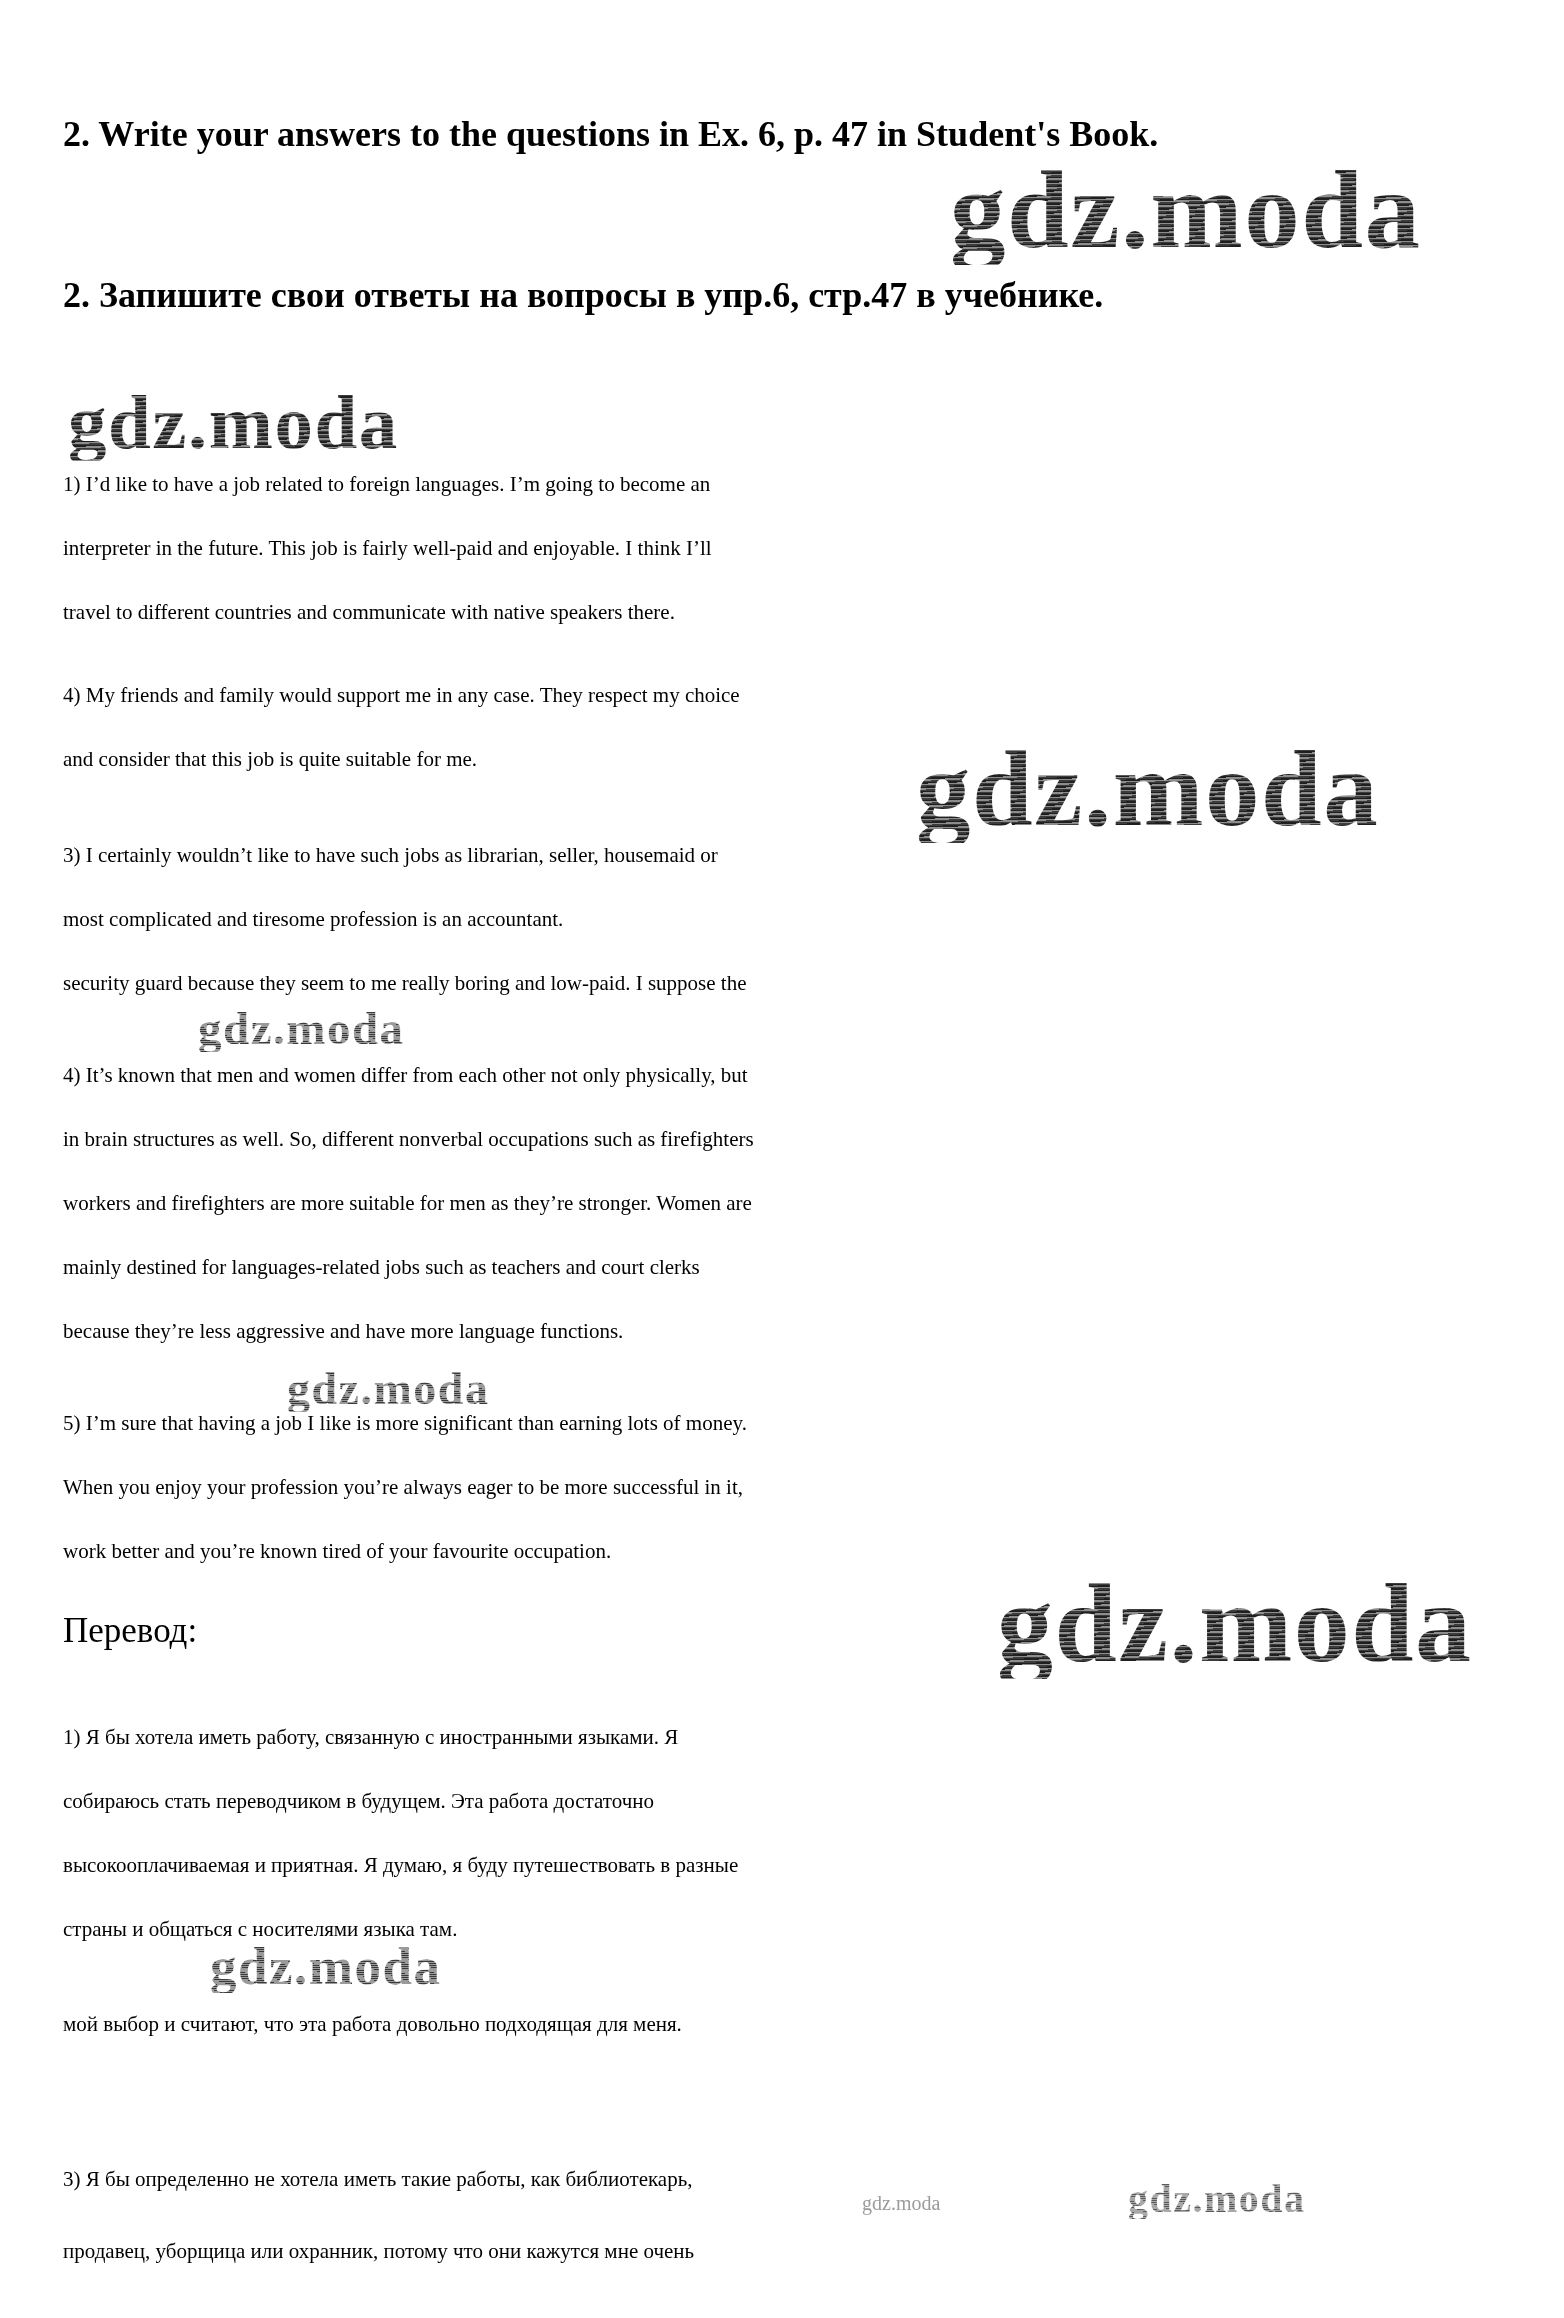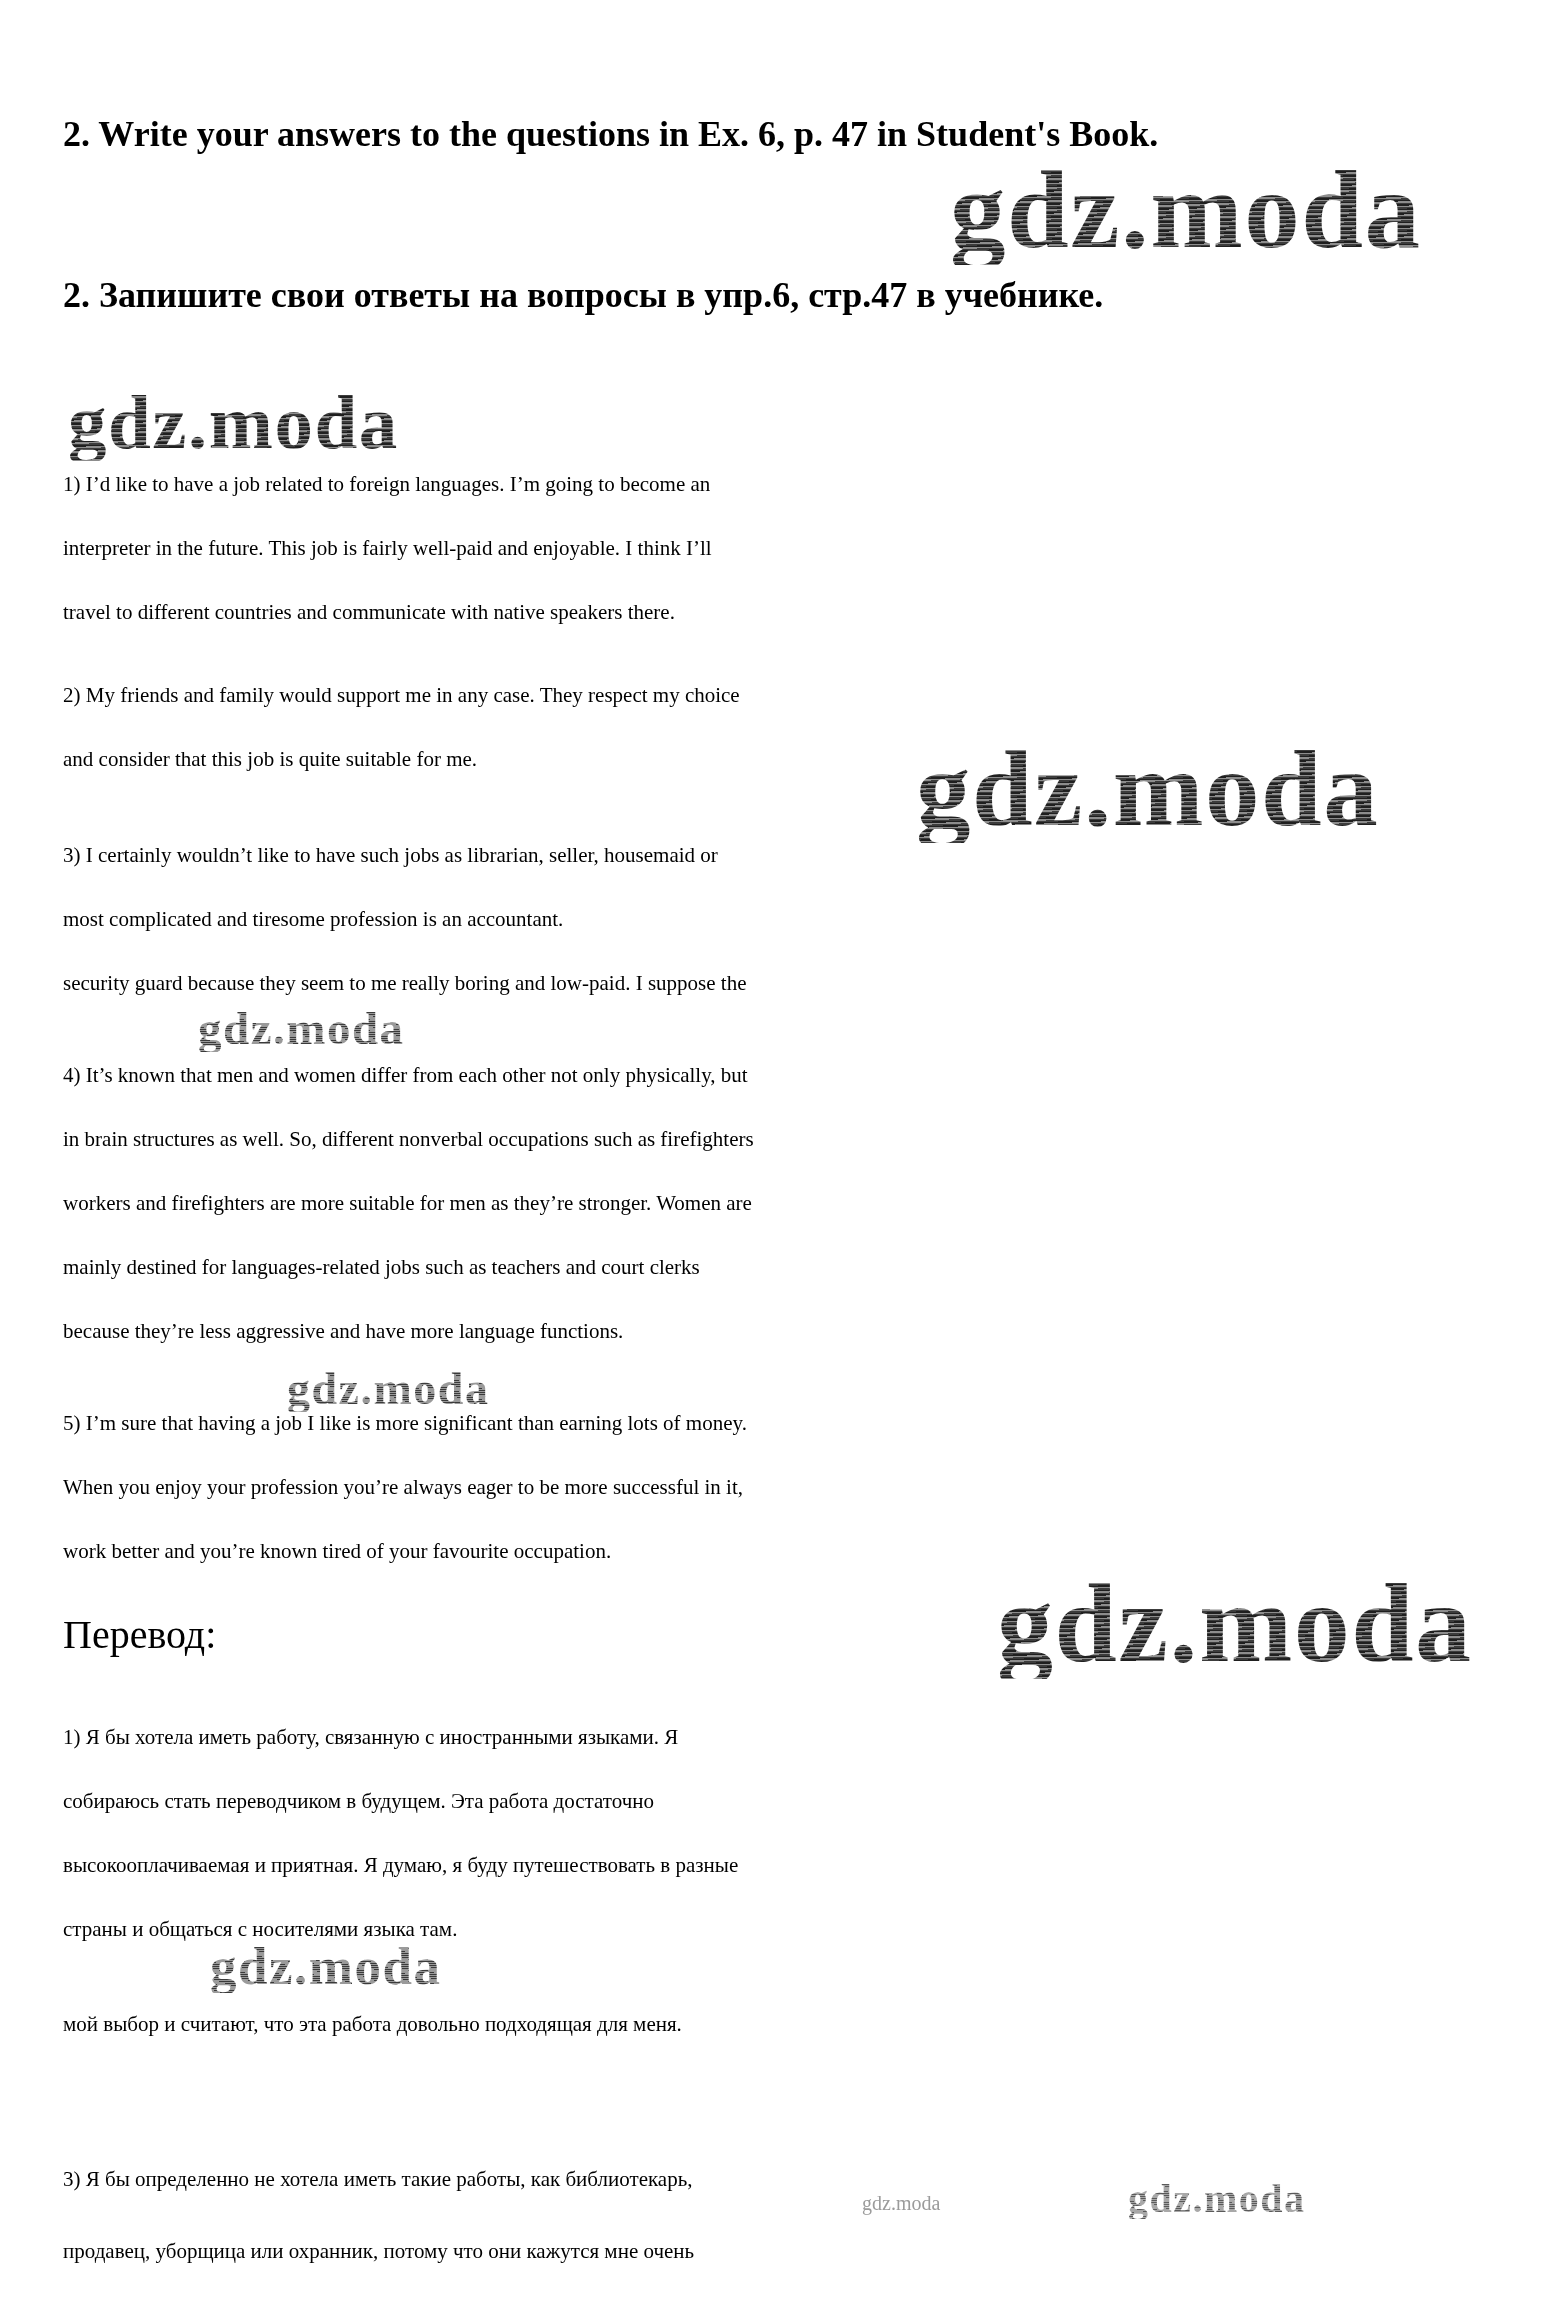--- a/index.html
+++ b/index.html
@@ -35,21 +35,21 @@
     white-space: nowrap;
     height: 64px;
   }
   .para.wide-lines .line {
     height: 72px;
     line-height: 72px;
   }
   .label {
     position: absolute;
     left: 63px;
-    font-size: 40px;
+    font-size: 35px;
     white-space: nowrap;
   }
   
   .wm {
     position: absolute;
     font-family: "Liberation Serif", "DejaVu Serif", serif;
     font-weight: bold;
     white-space: nowrap;
     letter-spacing: 1.5px;
     background: repeating-linear-gradient(178deg,
@@ -123,21 +123,21 @@
   <div class="wm light-solid wm-8">gdz.moda</div>
   <div class="wm gray wm-9">gdz.moda</div>
 
   <div class="para para-e1">
     <div class="line">1) I’d like to have a job related to foreign languages. I’m going to become an</div>
     <div class="line">interpreter in the future. This job is fairly well-paid and enjoyable. I think I’ll</div>
     <div class="line">travel to different countries and communicate with native speakers there.</div>
   </div>
 
   <div class="para para-e2">
-    <div class="line">2) My friends and family would support me in any case. They respect my choice</div>
+    <div class="line">4) My friends and family would support me in any case. They respect my choice</div>
     <div class="line">and consider that this job is quite suitable for me.</div>
   </div>
 
   <div class="para para-e3">
     <div class="line">3) I certainly wouldn’t like to have such jobs as librarian, seller, housemaid or</div>
     <div class="line">most complicated and tiresome profession is an accountant.</div>
     <div class="line">security guard because they seem to me really boring and low-paid. I suppose the</div>
   </div>
 
   <div class="para para-e4">

